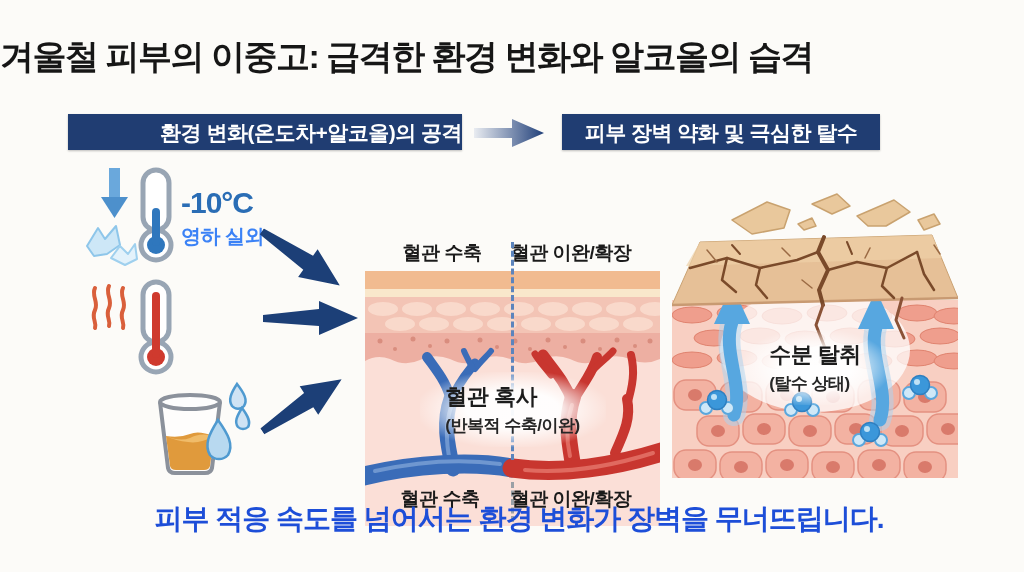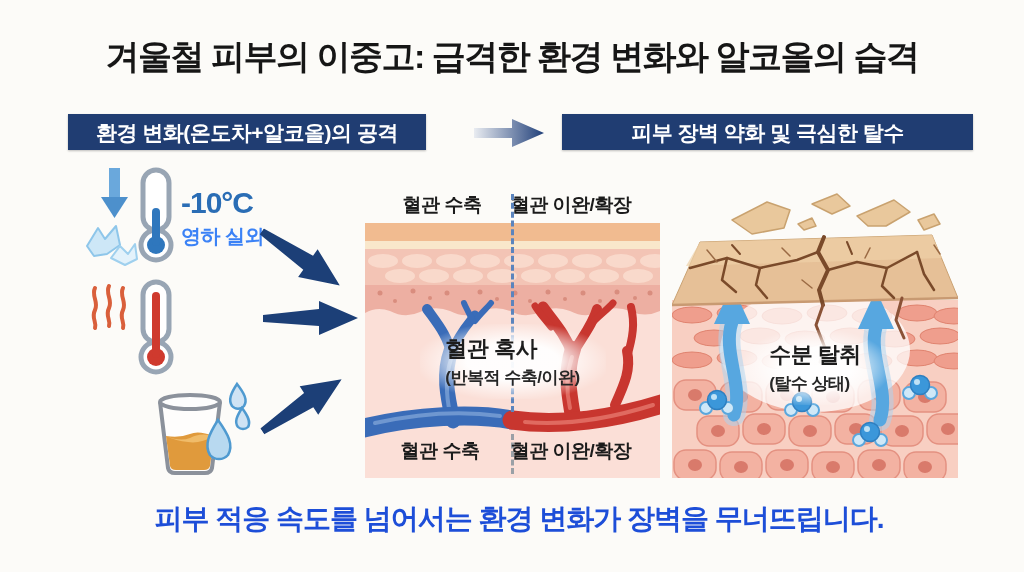--- a/index.html
+++ b/index.html
@@ -1,37 +1,37 @@
 <!DOCTYPE html>
 <html><head>
 <meta charset="utf-8">
 <style>
   html,body{margin:0;padding:0;}
   body{font-family:"Liberation Sans","DejaVu Sans",sans-serif;background:#e8e8e8;}
   .canvas{position:relative;width:1024px;height:572px;background:#fcfbf8;overflow:hidden;}
   .abs{position:absolute;}
 
-  .title{top:34px;left:0;width:100%;text-align:center;font-size:34px;font-weight:900;
+  .title{top:34px;left:0;width:100%;font-size:34px;font-weight:900;
          color:#161616;letter-spacing:-1.5px;}
 
   .hdr-bar{top:114px;height:36px;background:#203d72;box-shadow:0 1px 2px rgba(0,0,0,.25);
            color:#fff;font-size:21px;font-weight:700;text-align:center;line-height:37px;letter-spacing:-0.5px;}
-  .hdr-left{left:68px;width:358px;}
-  .hdr-right{left:562px;width:411px;}
+  .hdr-left{left:68px;width:394px;text-align:right;}
+  .hdr-right{left:562px;width:318px;}
 
   .cause-row{width:300px;height:105px;}
   .cause-text{position:absolute;left:96px;top:20px;}
   .temp{font-size:30px;font-weight:800;letter-spacing:-1px;}
   .temp-cold{color:#2a6db5;}
   .temp-hot{color:#c9382c;}
   .cause-label{font-size:20px;font-weight:700;color:#3b82f6;margin-top:3px;letter-spacing:-0.5px;}
 
   .navy-arrow{transform-origin:0 50%;}
 
-  .diagram{width:295px;height:288px;}
+  .diagram{width:295px;height:288px;margin-top:48px;}
   .diagram-r{width:286px;height:288px;}
   .vessel-label{position:absolute;transform:translateX(-50%);font-size:19px;font-weight:800;
                 color:#1b1b1b;white-space:nowrap;letter-spacing:-0.5px;}
   .dash-blue{position:absolute;left:146px;top:4px;height:218px;border-left:3px dashed #5b84bd;}
   .dash-gray{position:absolute;left:146px;top:244px;height:40px;border-left:3px dashed #9aa0a6;}
   .center-note{position:absolute;left:50%;transform:translateX(-50%);text-align:left;white-space:nowrap;
                background:radial-gradient(ellipse at center,rgba(255,255,255,.95) 35%,rgba(255,255,255,0) 75%);
                padding:10px 26px;}
   .center-note .big{font-size:22px;font-weight:800;color:#1c1c1c;letter-spacing:-0.5px;}
   .center-note .small{font-size:17px;font-weight:700;color:#262626;letter-spacing:-0.5px;margin-top:2px;}

